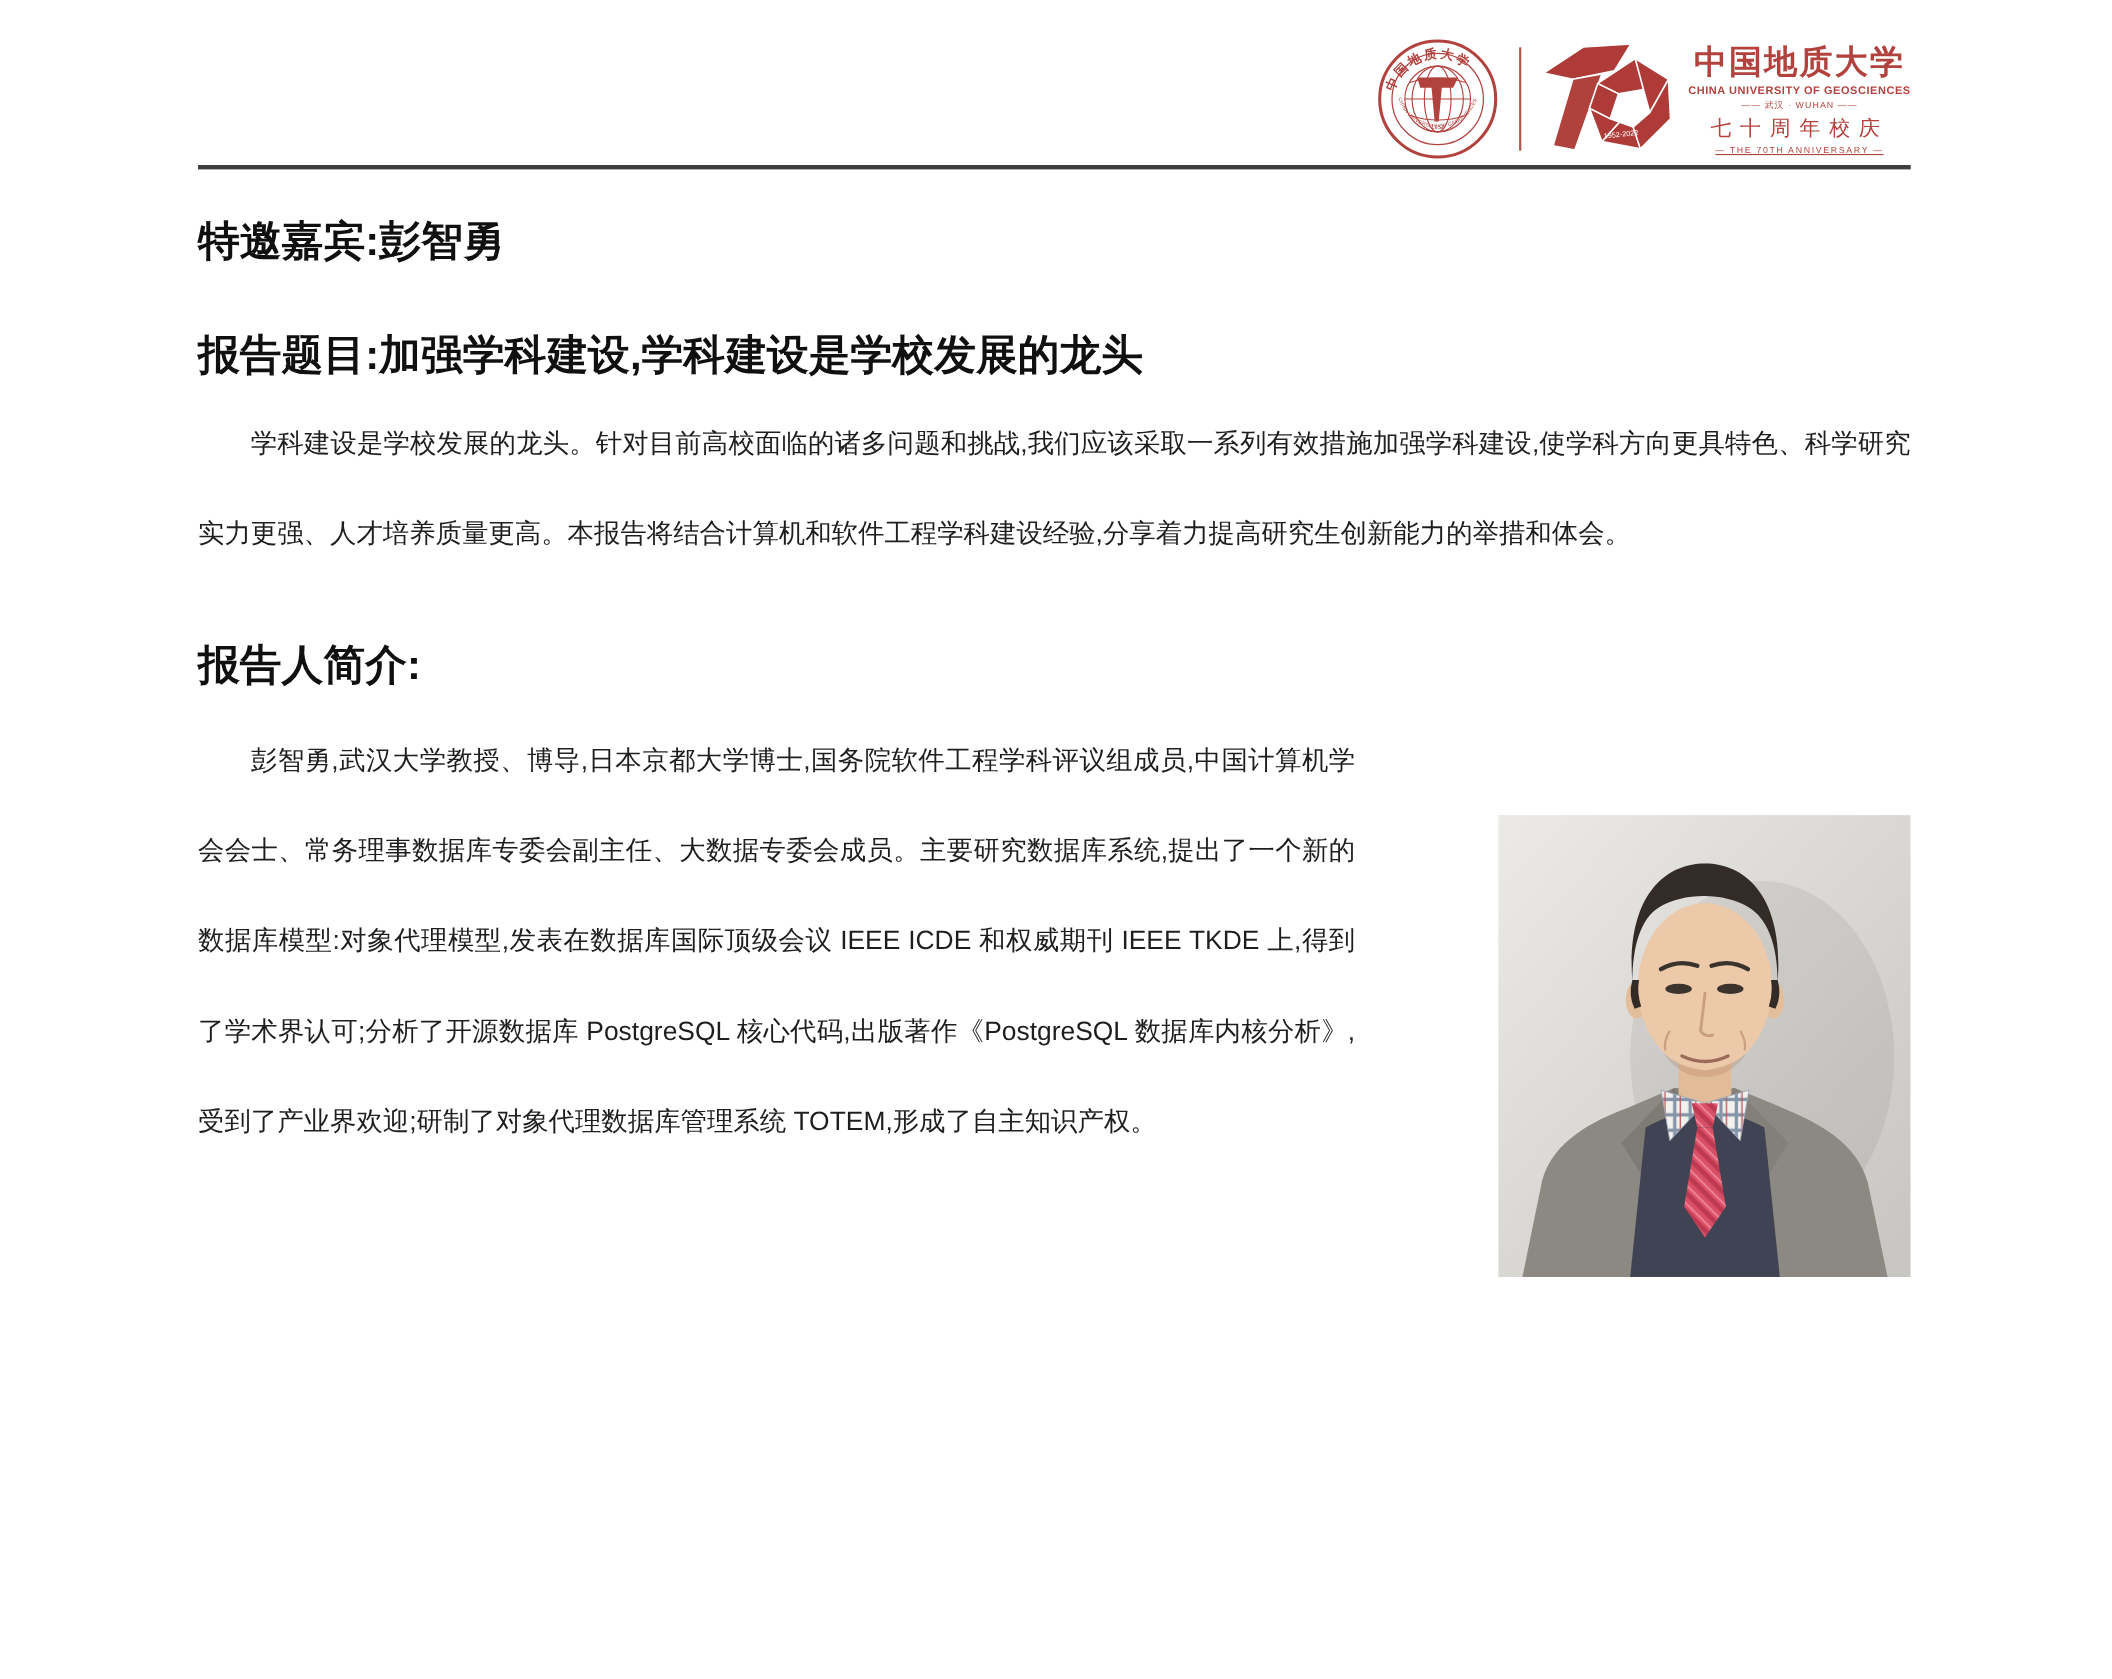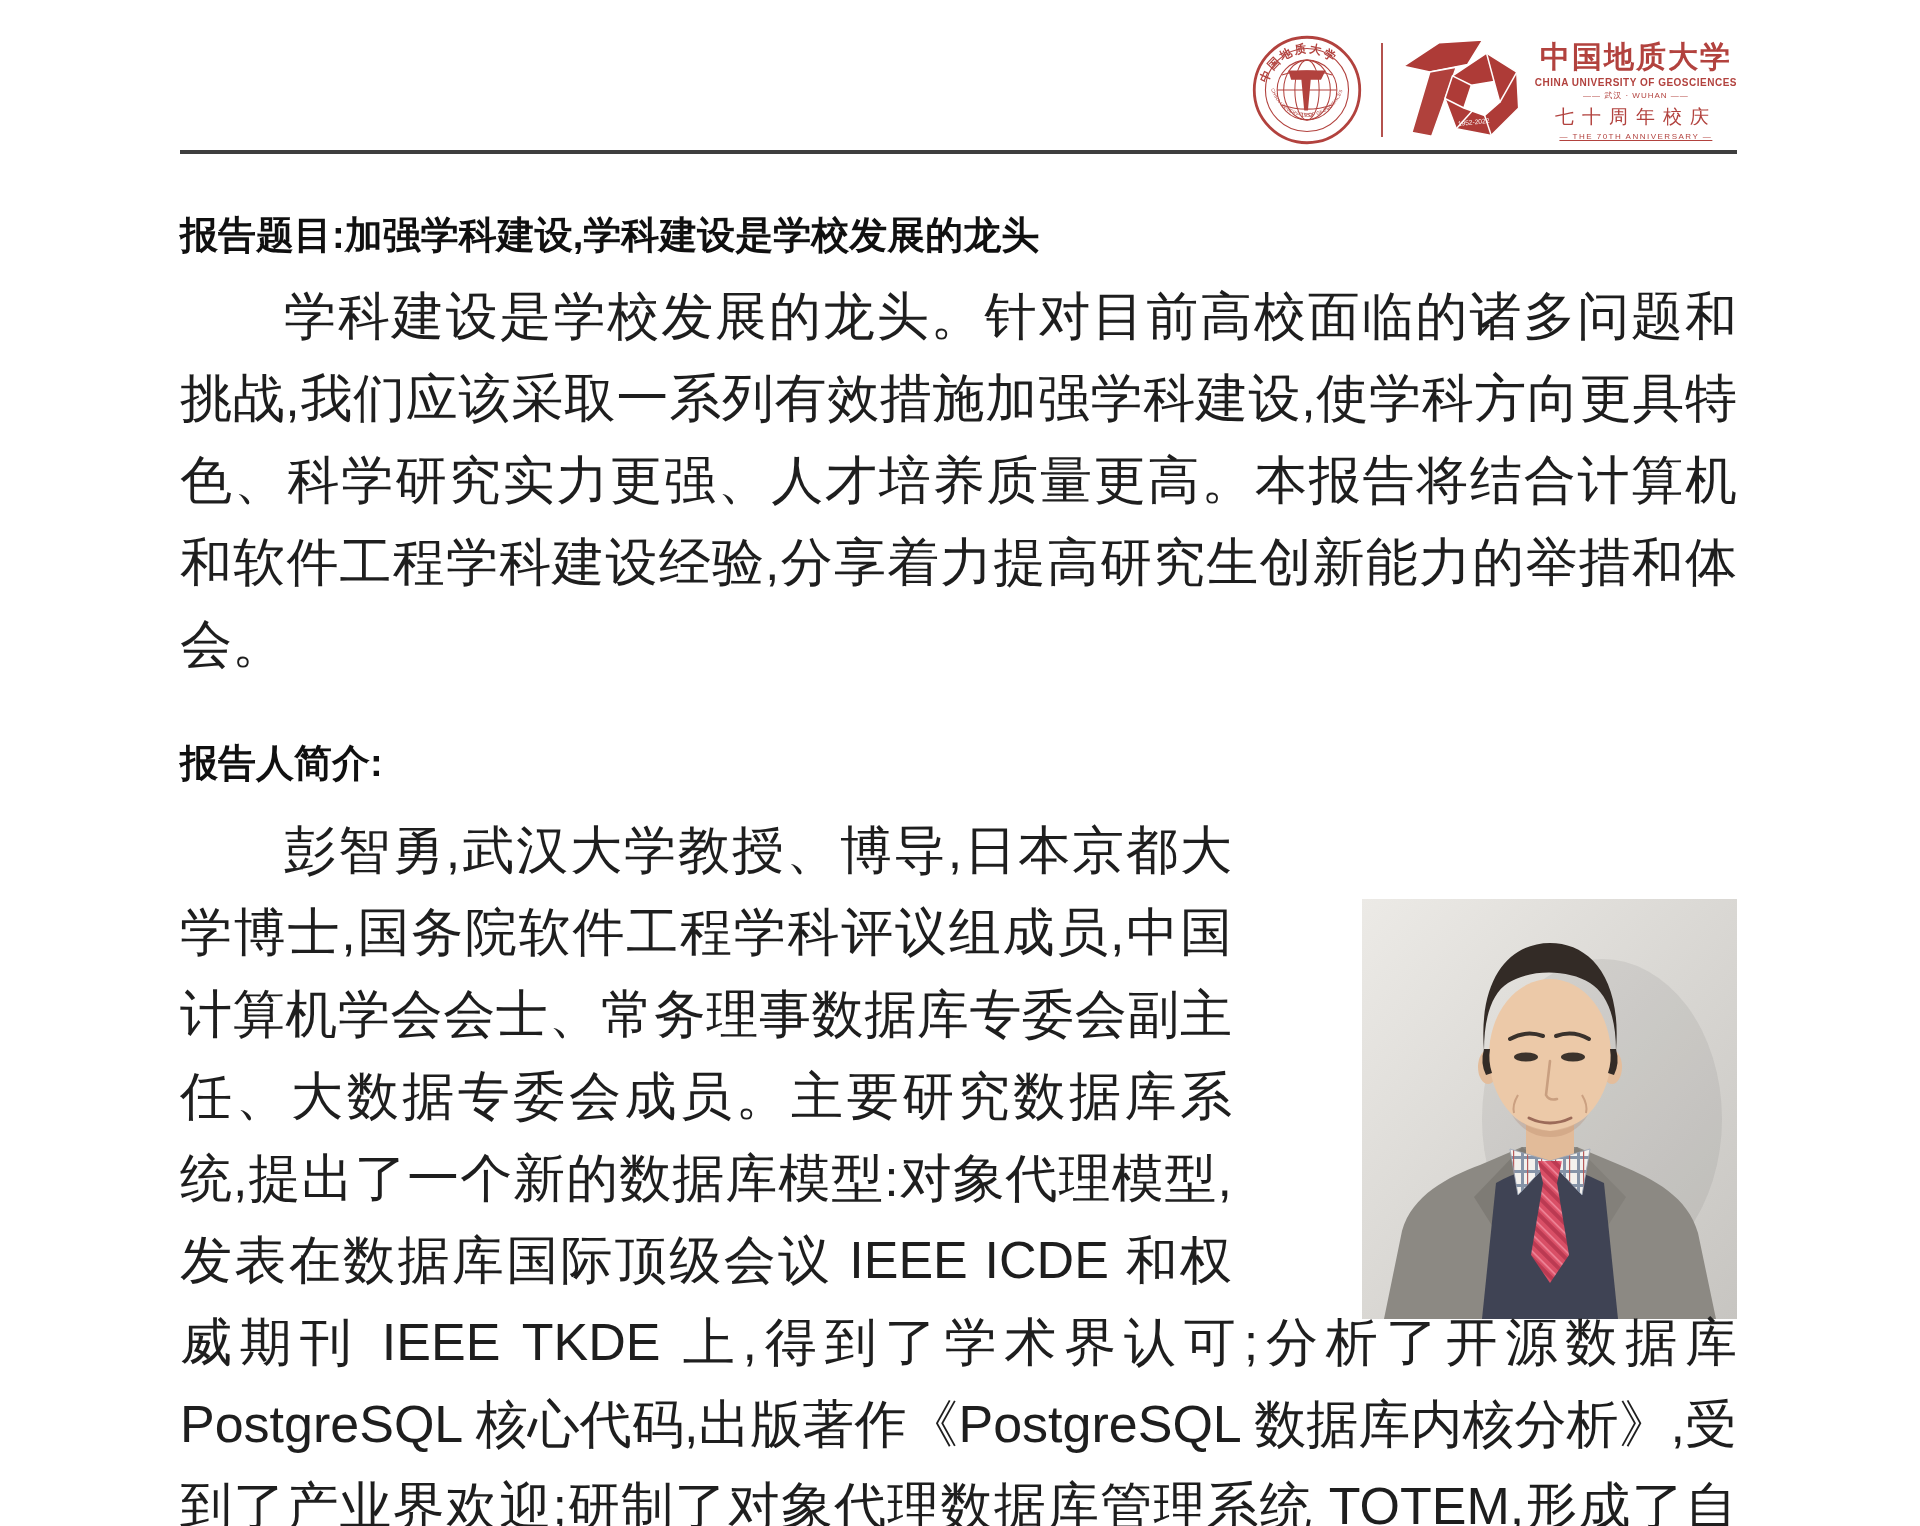--- a/index.html
+++ b/index.html
@@ -22,21 +22,21 @@
 
   .rule{position:absolute;left:180px;top:150px;width:1557px;height:4px;background:#3e3e3e;}
 
   
   .main{position:absolute;left:180px;top:154px;width:1557px;}
   .doc-heading{font-size:38px;font-weight:700;line-height:44px;margin:0;color:#101010;}
   .h-guest{margin-top:44px;}
   .h-title{margin-top:59px;}
   .h-abstract{margin-top:64px;}
   .h-bio{margin-top:56px;}
-  .doc-text{font-size:52px;line-height:82px;margin:0;text-align:justify;
+  .doc-text{font-size:24px;line-height:82px;margin:0;text-align:justify;
             text-justify:inter-ideograph;text-indent:2em;color:#1e1e1e;font-weight:400;}
   .abstract{margin-top:18px;}
   .bio-section{padding-top:24px;}
   .bio-section::after{content:"";display:block;clear:both;}
   .photo-float{float:right;width:505px;height:490px;box-sizing:border-box;
                padding-top:90px;display:flex;justify-content:flex-end;align-items:flex-start;}
   .photo{width:375px;height:420px;display:block;}
 </style>
 </head>
 <body>
@@ -96,20 +96,21 @@
       <div class="wm-city">—— 武汉 · WUHAN ——</div>
       <div class="wm-anniv-cn">七十周年校庆</div>
       <div class="wm-anniv-en">— THE 70TH ANNIVERSARY —</div>
     </div>
   </div>
 
   <div class="rule"></div>
 
   <div class="main">
 
+    <h2 class="doc-heading h-guest">特邀嘉宾:彭智勇</h2>
 
     <h2 class="doc-heading h-title">报告题目:加强学科建设,学科建设是学校发展的龙头</h2>
 
 
     <p class="doc-text abstract">学科建设是学校发展的龙头。针对目前高校面临的诸多问题和挑战,我们应该采取一系列有效措施加强学科建设,使学科方向更具特色、科学研究实力更强、人才培养质量更高。本报告将结合计算机和软件工程学科建设经验,分享着力提高研究生创新能力的举措和体会。</p>
 
     <h2 class="doc-heading h-bio">报告人简介:</h2>
 
     <div class="bio-section">
 

